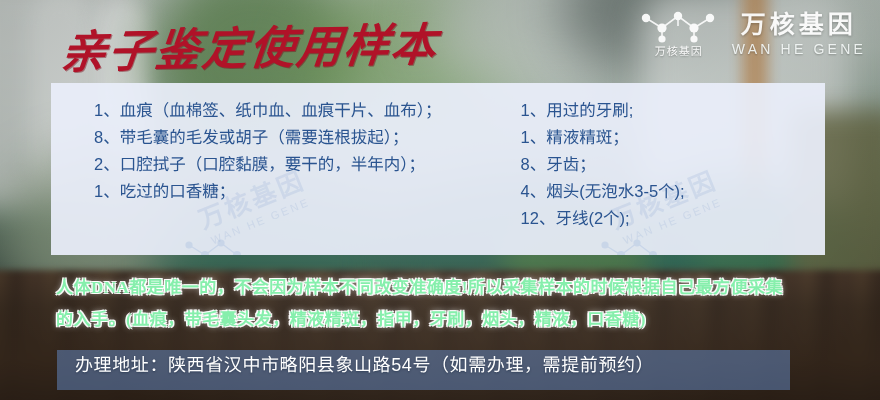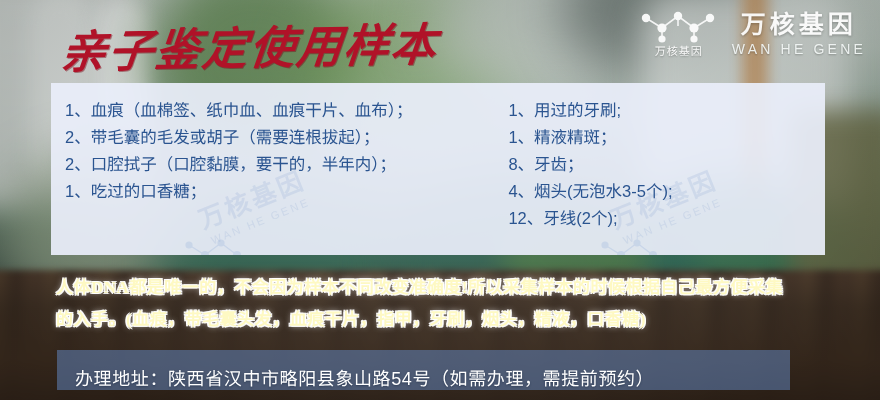--- a/index.html
+++ b/index.html
@@ -155,20 +155,21 @@
   }
   .wm-mol-a { left: 130px; top: 150px; }
   .wm-mol-b { left: 546px; top: 150px; }
 
   .list-cols {
     position: relative;
     display: flex;
     padding: 14px 0 0 0;
     height: 100%;
     box-sizing: border-box;
+    margin-left: 29px;
   }
   .col { position: relative; }
   .col-left { width: 440px; padding-left: 14px; }
   .col-right { width: 320px; padding-left: 8px; }
   .list-item {
     color: #2a5490;
     font-size: 16.5px;
     line-height: 27px;
     white-space: nowrap;
   }
@@ -176,40 +177,40 @@
   
   .para {
     position: absolute;
     left: 56px;
     top: 272px;
     width: 800px;
     font-family: "Liberation Serif", "DejaVu Serif", serif;
     font-size: 17px;
     font-weight: bold;
     line-height: 32px;
-    color: #fef9c3;
+    color: #86efac;
     letter-spacing: .5px;
     text-shadow:
       -1.3px -1.3px 0 rgba(255,255,255,.95),
        1.3px -1.3px 0 rgba(255,255,255,.95),
       -1.3px  1.3px 0 rgba(255,255,255,.95),
        1.3px  1.3px 0 rgba(255,255,255,.95),
        0 0 6px rgba(255,255,255,.85);
   }
 
   
   .address-bar {
     position: absolute;
     left: 57px;
     top: 350px;
     width: 733px;
     height: 40px;
     background: rgba(96,132,186,.55);
     display: flex;
-    align-items: flex-end;
+    align-items: flex-start;
     padding-left: 18px;
     box-sizing: border-box;
   }
   .address-text {
     color: #ffffff;
     font-size: 18px;
     letter-spacing: .6px;
     white-space: nowrap;
     text-shadow: 0 1px 2px rgba(20,35,60,.5);
   }
@@ -310,36 +311,36 @@
           <circle cx="40" cy="10" r="3.6"></circle>
           <circle cx="56" cy="22" r="4"></circle>
           <circle cx="24" cy="34" r="3.2"></circle>
         </g>
       </svg>
     </div>
 
     <div class="list-cols">
       <div class="col col-left">
         <div class="list-item">1、血痕（血棉签、纸巾血、血痕干片、血布）；</div>
-        <div class="list-item">2、带毛囊的毛发或胡子（需要连根拔起）；</div>
+        <div class="list-item">8、带毛囊的毛发或胡子（需要连根拔起）；</div>
         <div class="list-item">2、口腔拭子（口腔黏膜，要干的，半年内）；</div>
         <div class="list-item">1、吃过的口香糖；</div>
       </div>
       <div class="col col-right">
         <div class="list-item">1、用过的牙刷;</div>
         <div class="list-item">1、精液精斑；</div>
         <div class="list-item">8、牙齿；</div>
         <div class="list-item">4、烟头(无泡水3-5个);</div>
         <div class="list-item">12、牙线(2个);</div>
       </div>
     </div>
   </div>
 
   <div class="para">
     <div>人体DNA都是唯一的，不会因为样本不同改变准确度!所以采集样本的时候根据自己最方便采集</div>
-    <div>的入手。(血痕，带毛囊头发，血痕干片，指甲，牙刷，烟头，精液，口香糖)</div>
+    <div>的入手。(血痕，带毛囊头发，精液精斑，指甲，牙刷，烟头，精液，口香糖)</div>
   </div>
 
   <div class="address-bar">
     <span class="address-text">办理地址：陕西省汉中市略阳县象山路54号（如需办理，需提前预约）</span>
   </div>
 
 </div>
 
 </body></html>

